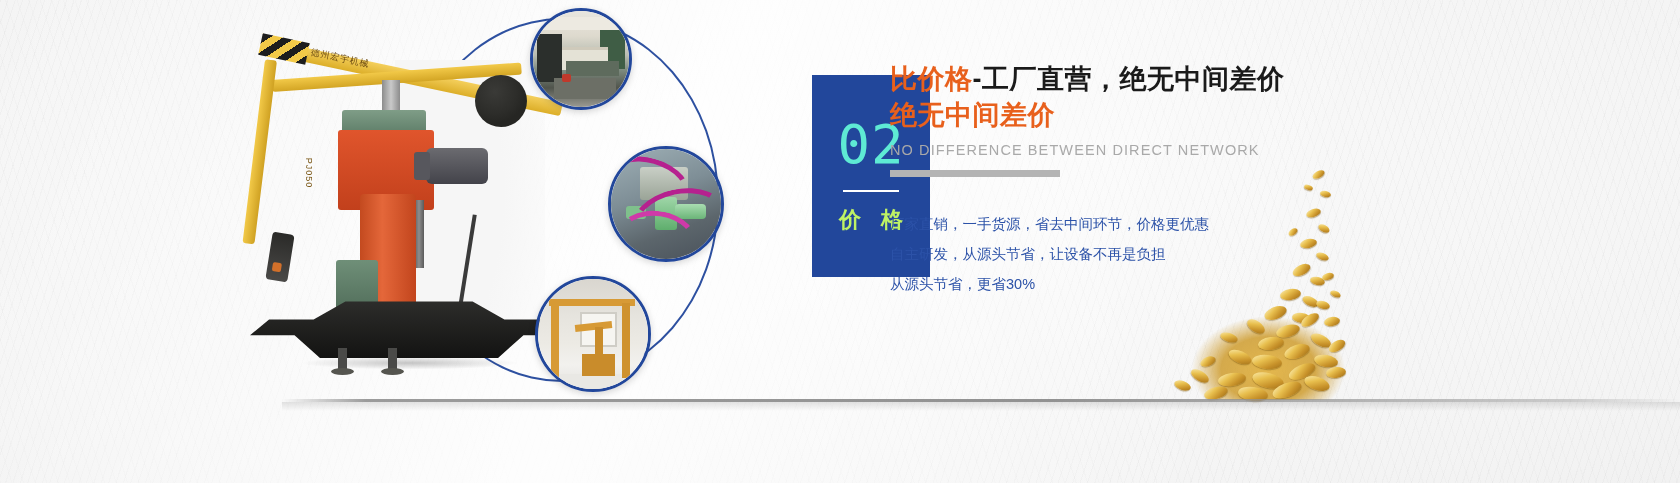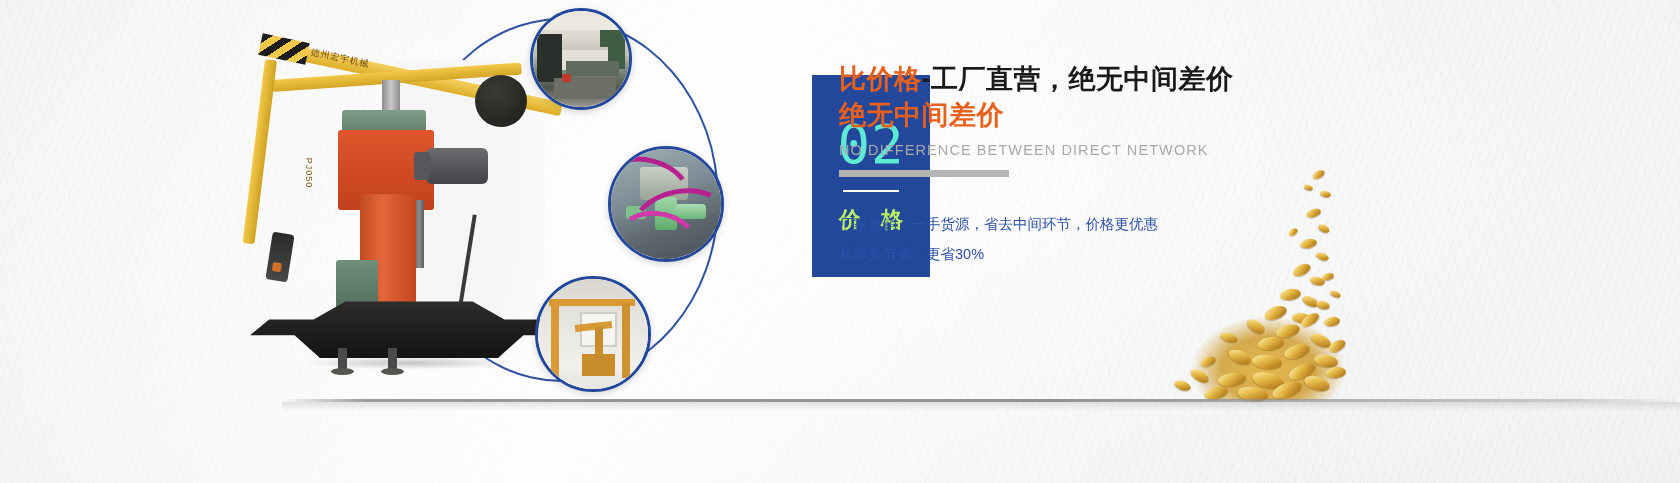--- a/index.html
+++ b/index.html
@@ -113,21 +113,21 @@
   .numbox{
     position:absolute;left:812px;top:75px;width:118px;height:202px;
     background:#22479b;
     display:flex;flex-direction:column;align-items:center;justify-content:center;
   }
   .numbox .num{font-size:54px;line-height:1;color:#5eead4;font-weight:400;letter-spacing:1px;
     font-family:"DejaVu Sans Mono","Liberation Mono",monospace;}
   .numbox .rule{width:56px;height:2px;background:#fff;margin:18px 0 13px;}
   .numbox .cn{font-size:22px;color:#bef264;font-weight:bold;letter-spacing:7px;text-indent:7px;}
 
-  .copy{position:absolute;left:839px;top:62px;width:520px;}
+  .copy{position:absolute;left:890px;top:62px;width:520px;}
   .h1{font-size:27px;font-weight:bold;line-height:1.32;color:#1a1a1a;white-space:nowrap;letter-spacing:.5px;}
   .h1 .hl{color:#e8601c;}
   .h2{font-size:27px;font-weight:bold;line-height:1.32;color:#e8601c;letter-spacing:.5px;}
   .sub{margin-top:9px;font-size:14.5px;color:#a9a9a9;letter-spacing:1.1px;white-space:nowrap;}
   .bar{margin-top:12px;width:170px;height:7px;background:#b4b4b4;}
   .lines{margin-top:33px;}
   .lines .ln{font-size:14.5px;color:#2c52a8;line-height:2.05;white-space:nowrap;}
   
   .coins{position:absolute;left:1160px;top:165px;width:190px;height:235px;}
   .coin{position:absolute;border-radius:50%;
@@ -216,20 +216,21 @@
     <div class="cn">价 格</div>
   </div>
 
   <div class="copy">
     <div class="h1"><span class="hl">比价格</span><span>-工厂直营，绝无中间差价</span></div>
     <div class="h2">绝无中间差价</div>
     <div class="sub">NO DIFFERENCE BETWEEN DIRECT NETWORK</div>
     <div class="bar"></div>
     <div class="lines">
       <div class="ln">厂家直销，一手货源，省去中间环节，价格更优惠</div>
+      <div class="ln">自主研发，从源头节省，让设备不再是负担</div>
       <div class="ln">从源头节省，更省30%</div>
     </div>
   </div>
 
   <div class="coins">
     <div class="pile"></div>
   <div class="coin" style="left: 152px; top: 6px; width: 13px; height: 7px; transform: rotate(-28deg);"></div>
       <div class="coin" style="left: 160px; top: 26px; width: 11px; height: 6px; transform: rotate(12deg);"></div>
       <div class="coin" style="left: 146px; top: 44px; width: 15px; height: 8px; transform: rotate(-18deg);"></div>
       <div class="coin" style="left: 158px; top: 60px; width: 12px; height: 7px; transform: rotate(30deg);"></div>

